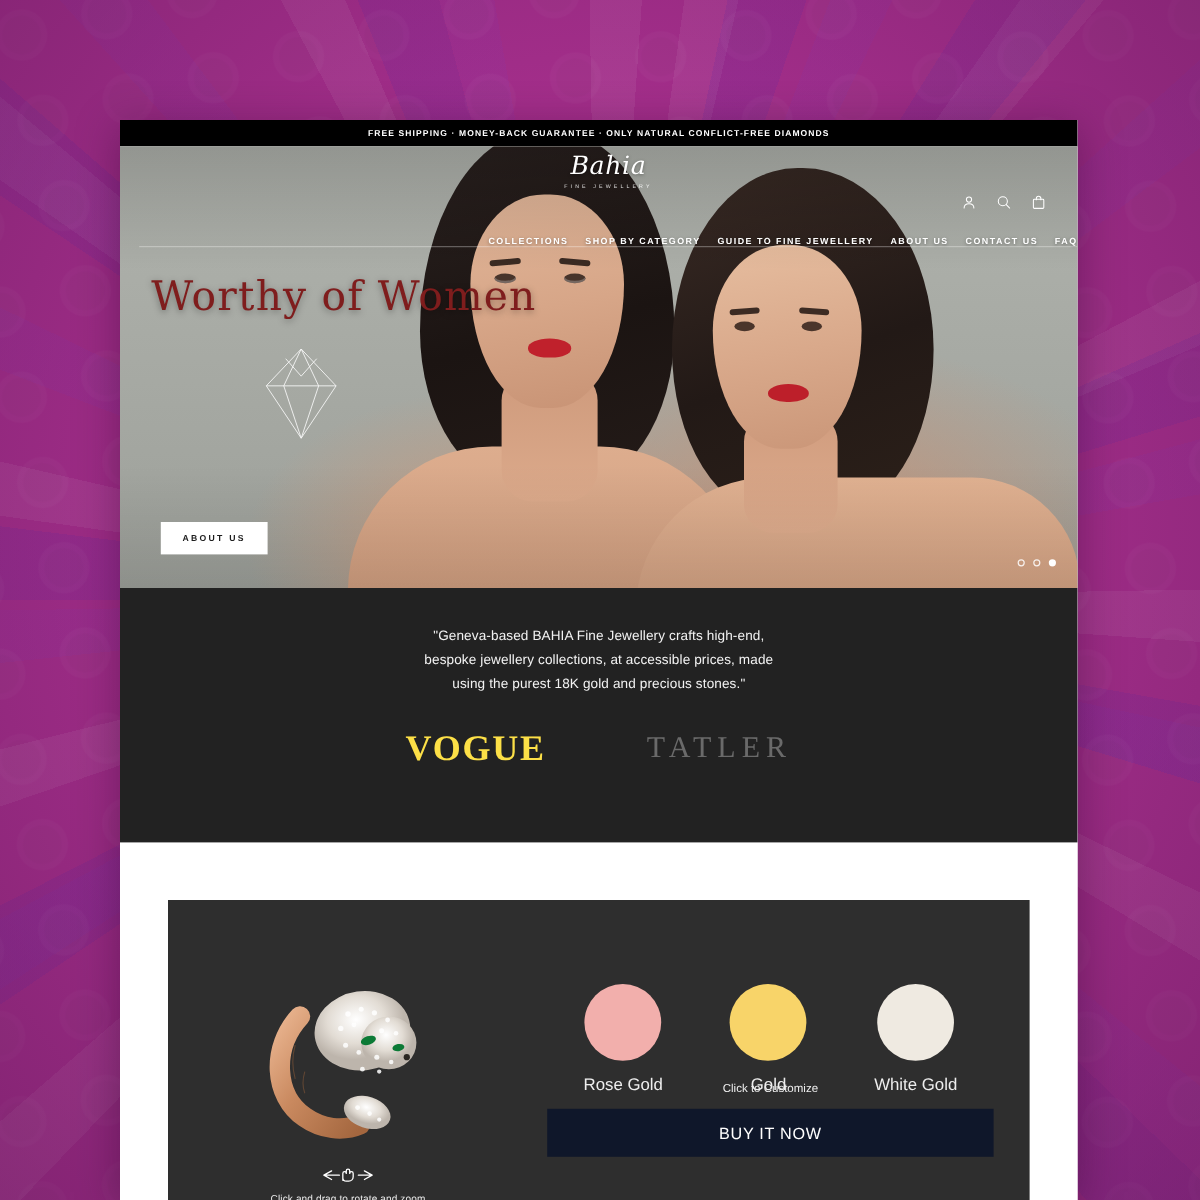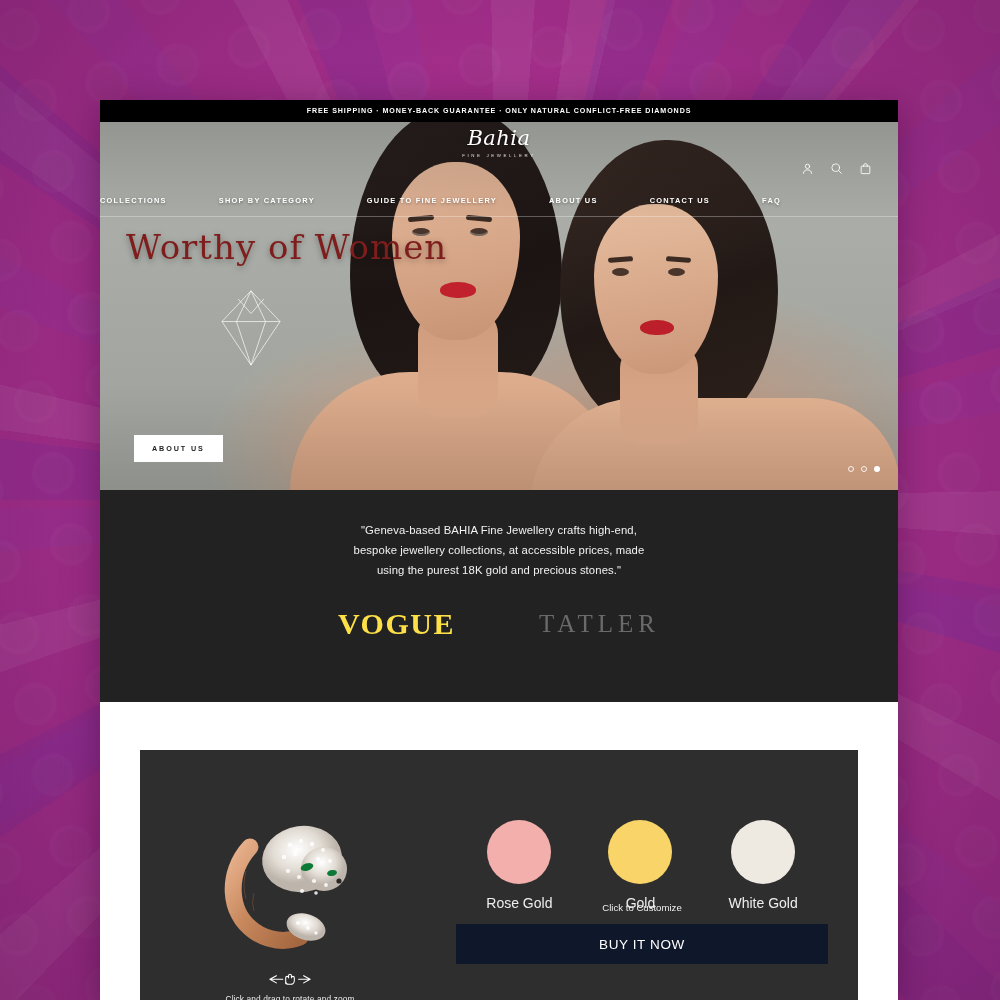--- a/index.html
+++ b/index.html
@@ -201,21 +201,21 @@
     border-radius: 50% 50% 46% 46%;
   }
   .hero-shade {
     position: absolute; inset: 0;
     background: linear-gradient(180deg, rgba(0,0,0,0.16) 0%, rgba(0,0,0,0) 28%, rgba(0,0,0,0) 72%, rgba(0,0,0,0.10) 100%);
   }
 
   
   .hdr {
     position: absolute;
-    left: 0; right: 0; top: 0;
+    left: 16px; right: 0; top: 0;
     padding: 0 24px;
     height: 88px;
   }
   .logo-wrap {
     position: absolute;
     left: 50%; top: 6px;
     transform: translateX(-50%);
     text-align: center;
     color: #fff;
   }
@@ -239,23 +239,22 @@
     display: flex;
     gap: 16px;
     align-items: center;
   }
   .hdr-icons svg { display: block; }
 
   .navrow {
     position: absolute;
     left: 0; right: 0; top: 74px;
     display: flex;
-    justify-content: flex-start;
-    gap: 52px;
-    padding-bottom: 11px;
+    justify-content: flex-end;
+    gap: 14px;
     border-bottom: 1px solid rgba(255,255,255,0.30);
   }
   .navrow a {
     color: #fff;
     font-size: 7.4px;
     letter-spacing: 1.25px;
     font-weight: 600;
     text-decoration: none;
     text-shadow: 0 1px 3px rgba(0,0,0,0.4);
     white-space: nowrap;

